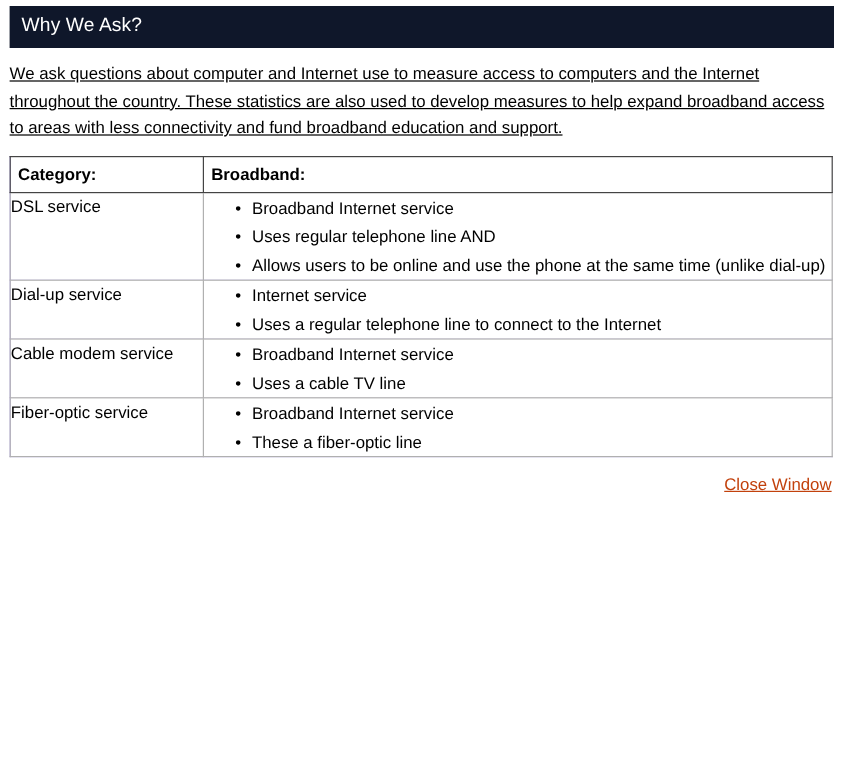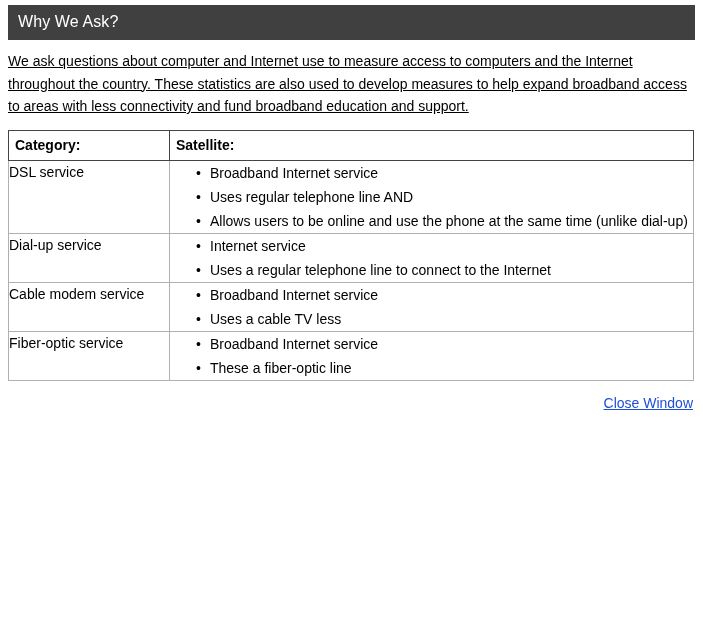--- a/index.html
+++ b/index.html
@@ -14,21 +14,21 @@
     font-size: 14px;
     color: #000000;
     overflow: hidden;
   }
   .page {
     padding: 0 8px;
     box-sizing: border-box;
     width: 703px;
   }
   .section-banner {
-    background: #404040;
+    background: #0f172a;
     color: #ffffff;
     font-size: 16px;
     line-height: 1;
     padding: 9px 10px 10px 10px;
     box-sizing: border-box;
     font-weight: normal;
     letter-spacing: 0.1px;
   }
   #why-banner { margin-top: 5px; }
   #help-banner { margin-top: 0px; }
@@ -97,21 +97,21 @@
     line-height: 24px;
     color: #000000;
   }
 
   .close-row {
     width: 685px;
     text-align: right;
     margin-top: 14px;
   }
   a.close-link {
-    color: #1d4ed8;
+    color: #c2410c;
     text-decoration: underline;
     font-size: 14px;
     cursor: pointer;
   }
 </style>
 </head>
 <body>
 
 <div class="page">
 
@@ -121,21 +121,21 @@
 
 
   <table class="help-table">
     <colgroup>
       <col class="c1">
       <col class="c2">
     </colgroup>
     <thead>
       <tr>
         <th>Category:</th>
-        <th>Satellite:</th>
+        <th>Broadband:</th>
       </tr>
     </thead>
     <tbody>
 
       <tr>
         <td class="cat-cell">DSL service</td>
         <td class="def-cell">
           <ul class="def-list">
             <li>Broadband Internet service</li>
             <li>Uses regular telephone line AND</li>
@@ -152,21 +152,21 @@
             <li>Uses a regular telephone line to connect to the Internet</li>
           </ul>
         </td>
       </tr>
 
       <tr>
         <td class="cat-cell">Cable modem service</td>
         <td class="def-cell">
           <ul class="def-list">
             <li>Broadband Internet service</li>
-            <li>Uses a cable TV less</li>
+            <li>Uses a cable TV line</li>
           </ul>
         </td>
       </tr>
 
       <tr>
         <td class="cat-cell">Fiber-optic service</td>
         <td class="def-cell">
           <ul class="def-list">
             <li>Broadband Internet service</li>
             <li>These a fiber-optic line</li>

